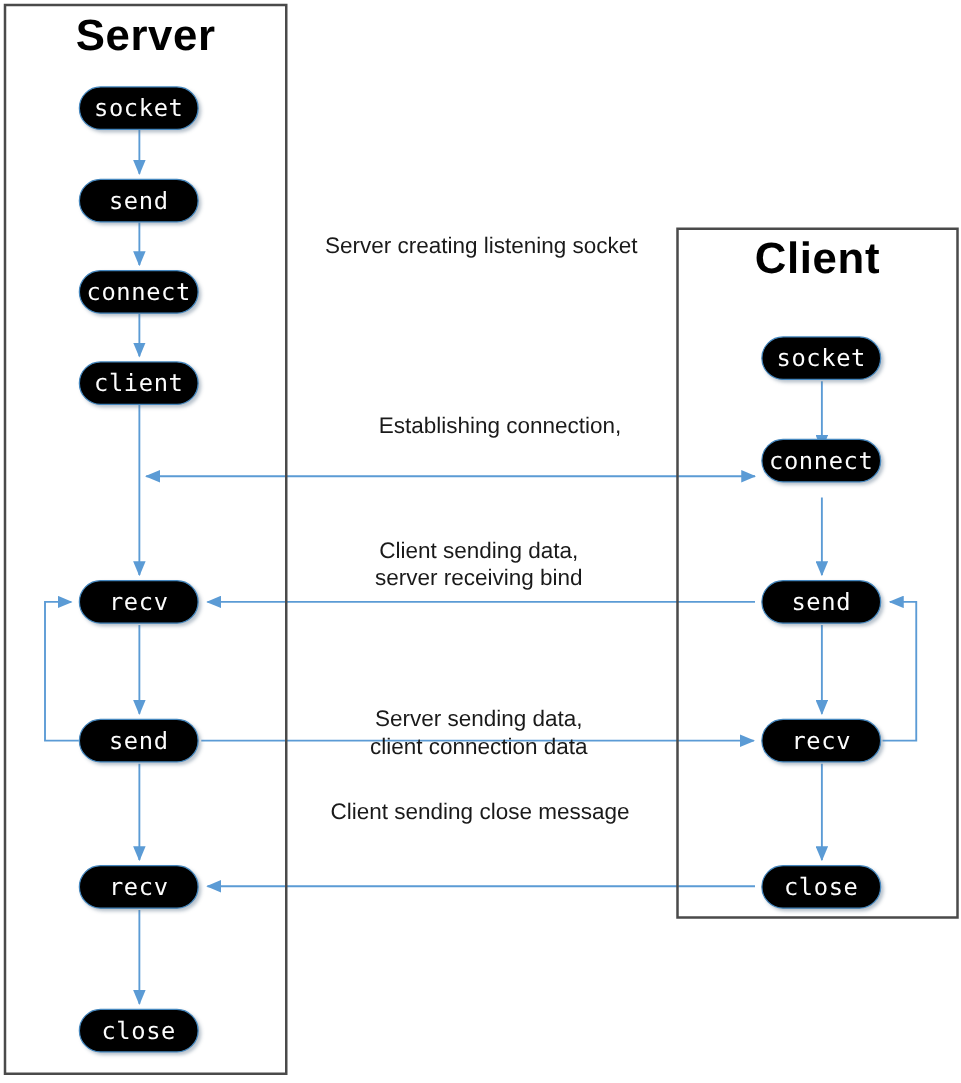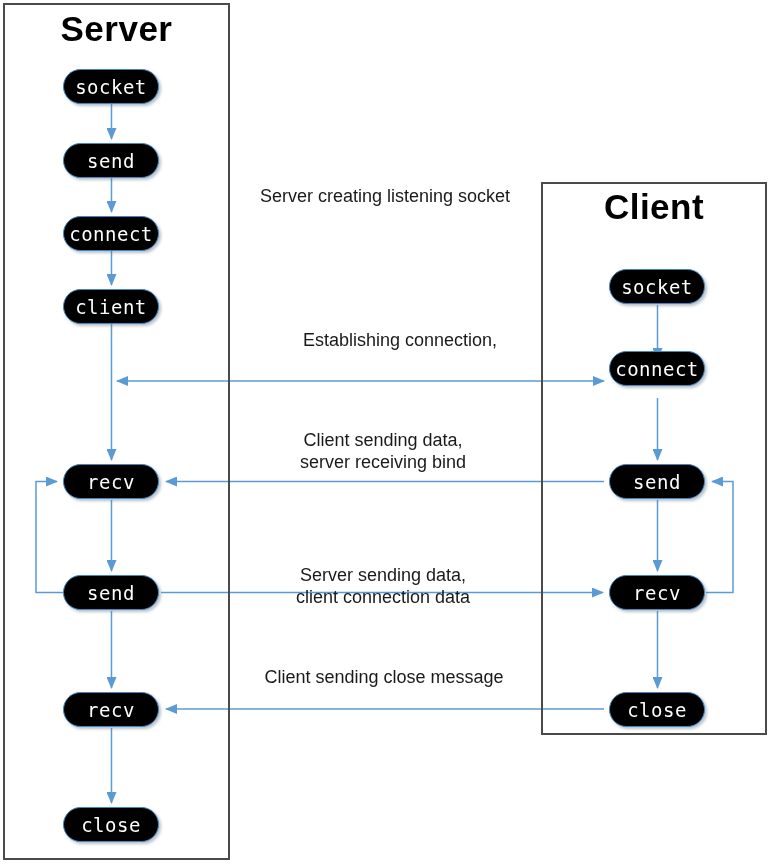--- a/index.html
+++ b/index.html
@@ -136,17 +136,17 @@
   <div class="annotation" style="left:383px; top:429px;">
     <div>Client sending data,</div>
     <div>server receiving bind</div>
   </div>
 
   <div class="annotation" style="left:383px; top:540px;margin-top:24px;">
     <div>Server sending data,</div>
     <div>client connection data</div>
   </div>
 
-  <div class="annotation" style="left:384px; top:666px;">
+  <div class="annotation" style="left:384px; top:638px;">
     <span>Client sending close message</span>
   </div>
 
 </div>
 
 </body></html>

